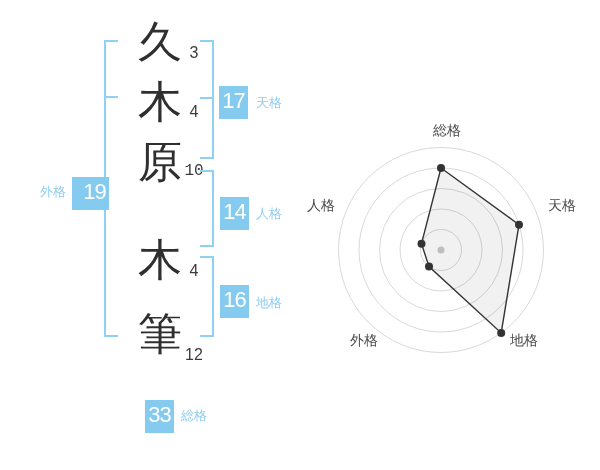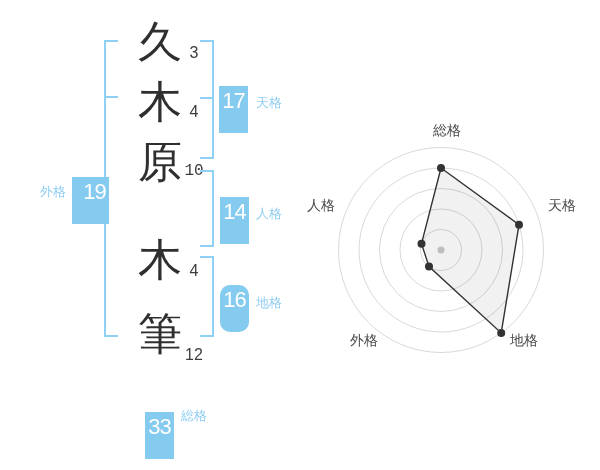--- a/index.html
+++ b/index.html
@@ -10,21 +10,21 @@
   .kanji{
     position:absolute;font-size:44px;line-height:1;color:#2f2f2f;
     transform:translate(-50%,-50%);white-space:nowrap;
   }
   .stroke-num{
     position:absolute;font-size:16px;color:#3c3c3c;line-height:1;
     transform:translate(-50%,-50%);
   }
   .bk{position:absolute;background:#8ed1f5;}
   .badge{
-    position:absolute;width:29px;height:47px;background:#85caef;color:#ffffff;
+    position:absolute;width:29px;height:33px;background:#85caef;color:#ffffff;
     font-size:22px;line-height:29px;text-align:center;letter-spacing:-1px;
   }
   .kaku-label{position:absolute;font-size:13px;color:#8fcdf2;line-height:1;white-space:nowrap;}
   svg.radar{position:absolute;left:0;top:0;}
 </style>
 </head>
 <body>
 
 <div class="stage">
 
@@ -65,27 +65,27 @@
     <div class="bk" style="left:200px;top:256px;width:14px;height:2px;"></div>
     <div class="bk" style="left:200px;top:335px;width:14px;height:2px;"></div>
   </div>
 
   <div class="badge" style="left:219px;top:86px;">17</div>
   <div class="kaku-label" style="left:256px;top:96px;">天格</div>
 
   <div class="badge" style="left:220px;top:197px;">14</div>
   <div class="kaku-label" style="left:256px;top:207px;">人格</div>
 
-  <div class="badge" style="left:220px;top:285px;border-radius:10px;">16</div>
+  <div class="badge" style="left:220px;top:285px;">16</div>
   <div class="kaku-label" style="left:256px;top:296px;">地格</div>
 
   <div class="badge" style="left:72px;top:177px;padding-left:8px;">19</div>
   <div class="kaku-label" style="left:40px;top:185px;">外格</div>
 
-  <div class="badge" style="left:145px;top:400px;margin-top:12px;">33</div>
+  <div class="badge" style="left:145px;top:400px;">33</div>
   <div class="kaku-label" style="left:181px;top:409px;">総格</div>
 
   <svg class="radar" id="radar-svg" width="600" height="470" viewBox="0 0 600 470">
       <circle cx="441" cy="250" r="20.5" fill="none" stroke="#d9d9d9" stroke-width="1"></circle>
       <circle cx="441" cy="250" r="41.0" fill="none" stroke="#d9d9d9" stroke-width="1"></circle>
       <circle cx="441" cy="250" r="61.5" fill="none" stroke="#d9d9d9" stroke-width="1"></circle>
       <circle cx="441" cy="250" r="82.0" fill="none" stroke="#d9d9d9" stroke-width="1"></circle>
       <circle cx="441" cy="250" r="102.5" fill="none" stroke="#d9d9d9" stroke-width="1"></circle>
       <circle cx="441" cy="250" r="3.5" fill="#c9c9c9"></circle>
       <polygon points="441.0,168.0 519.0,224.7 501.2,332.9 429.0,266.6 421.5,243.7" fill="rgba(0,0,0,0.055)" stroke="#333333" stroke-width="1.4"></polygon>

